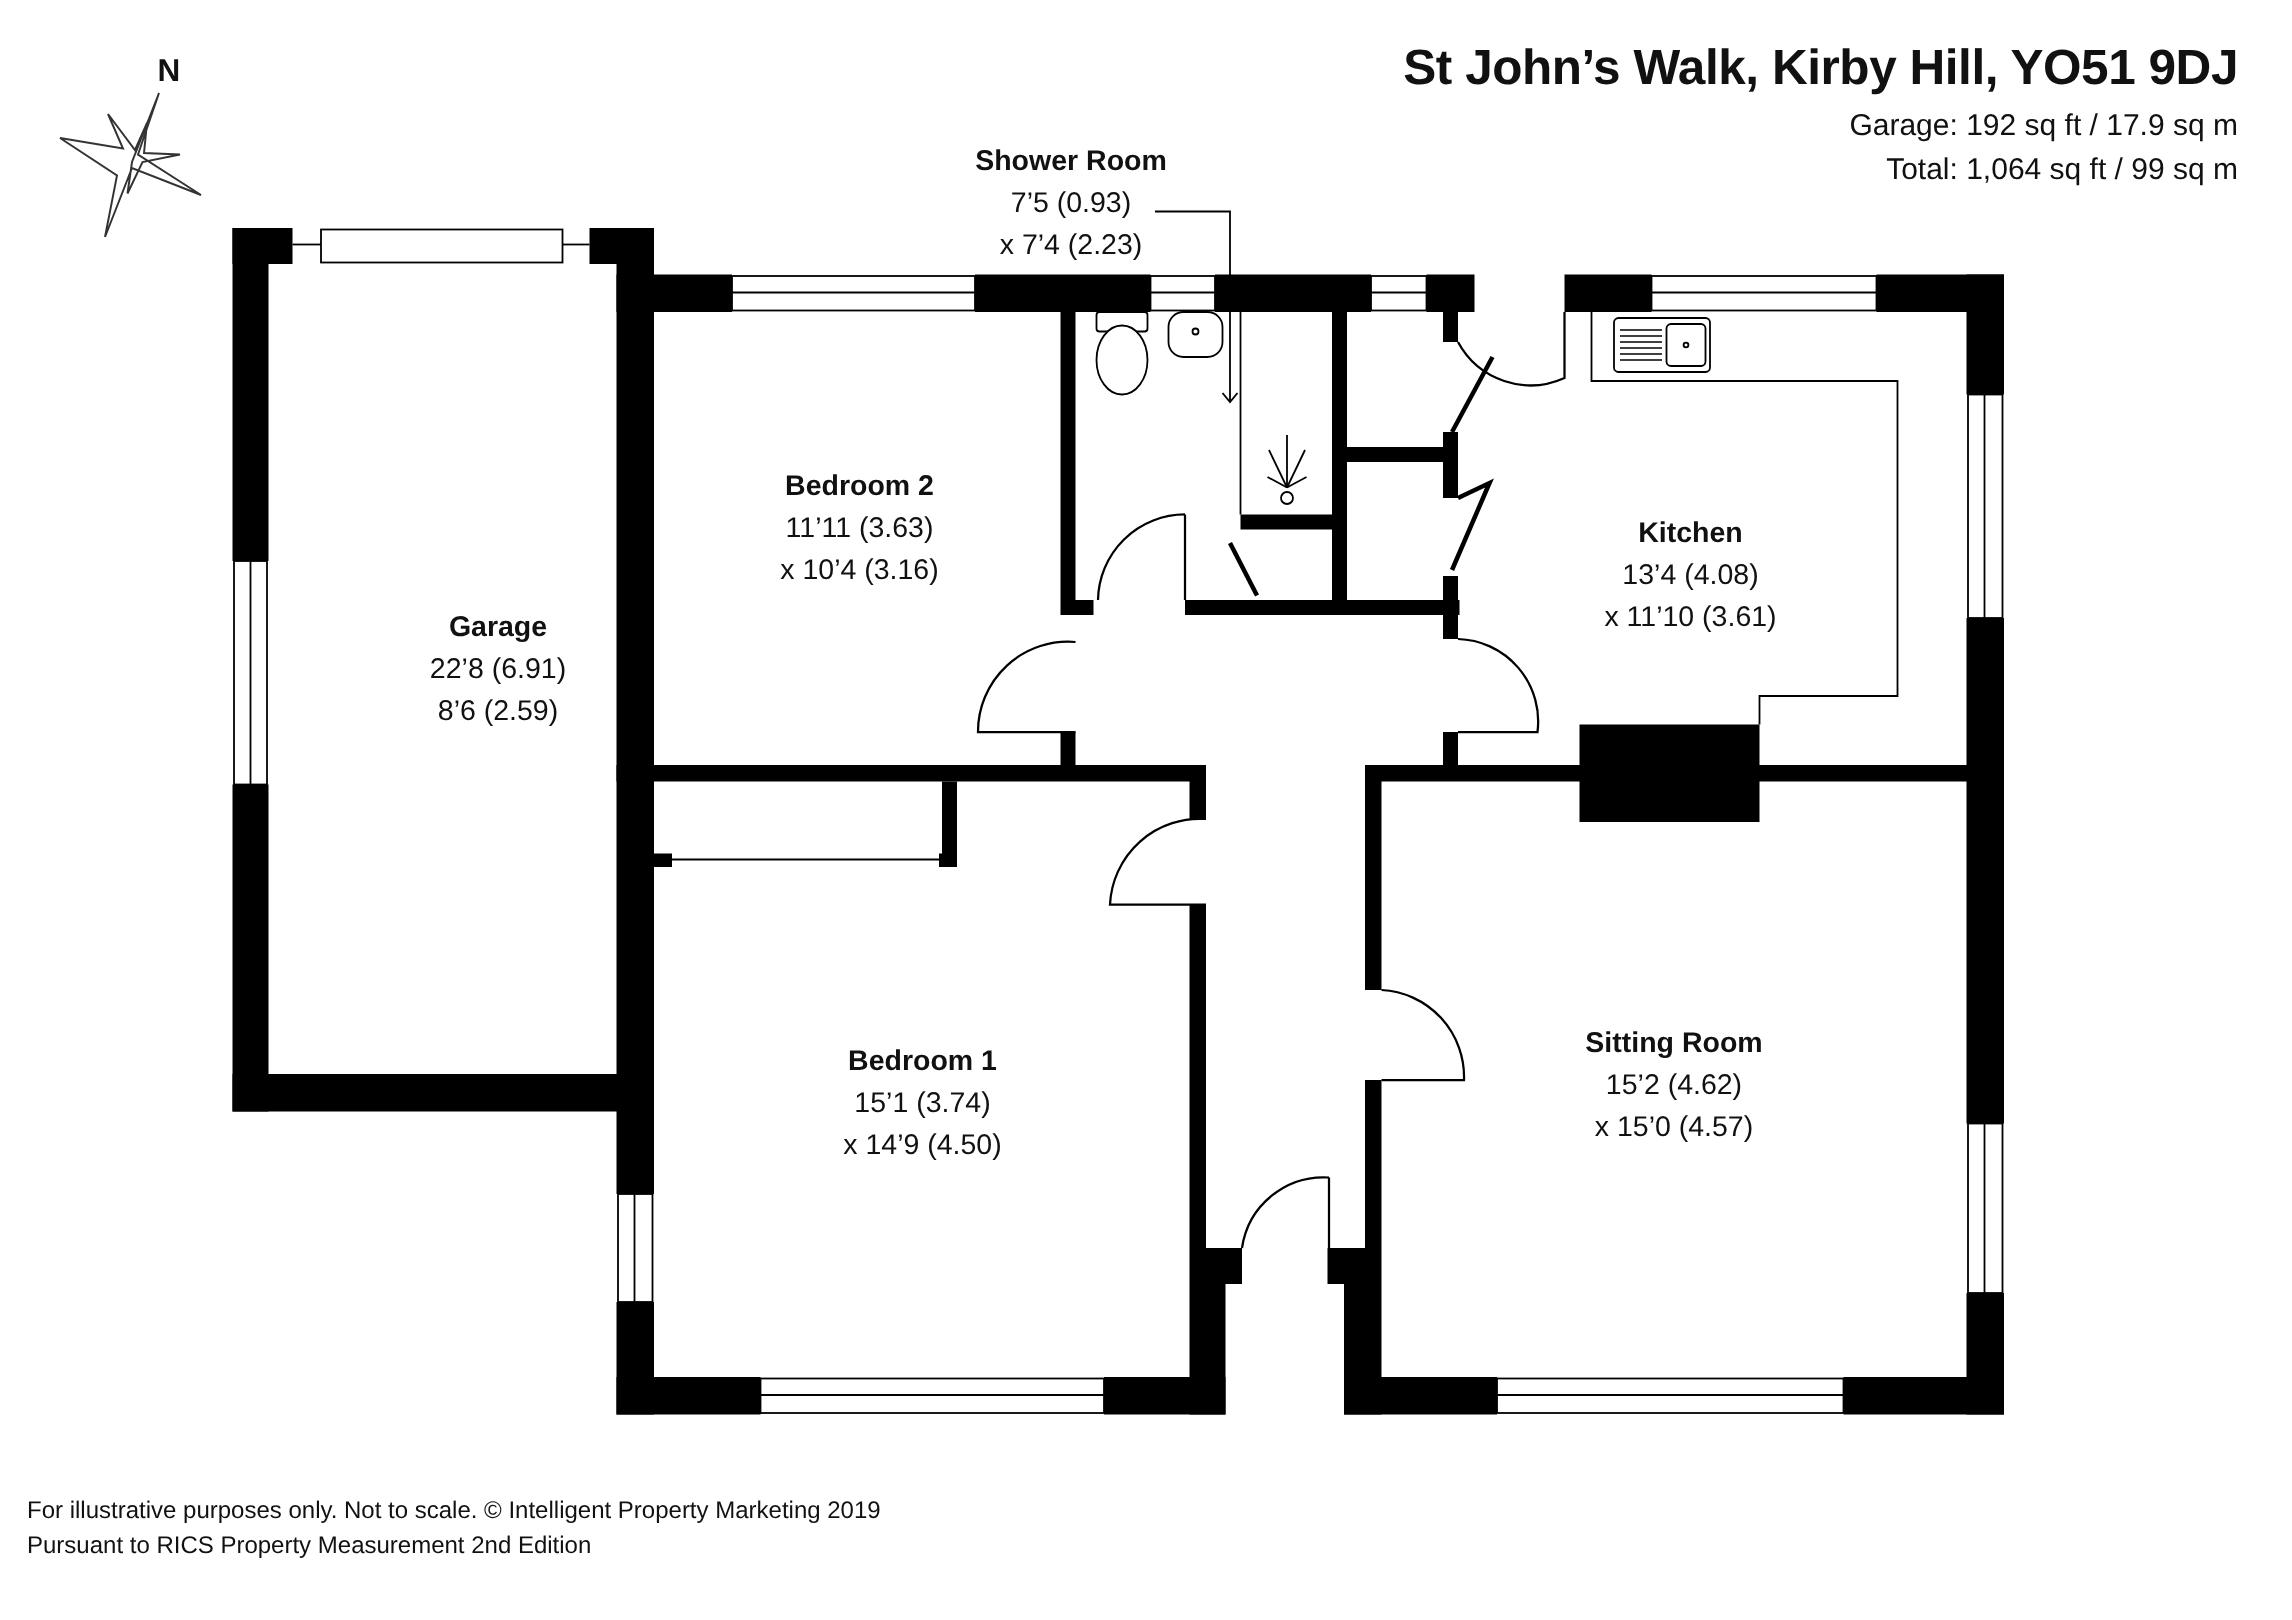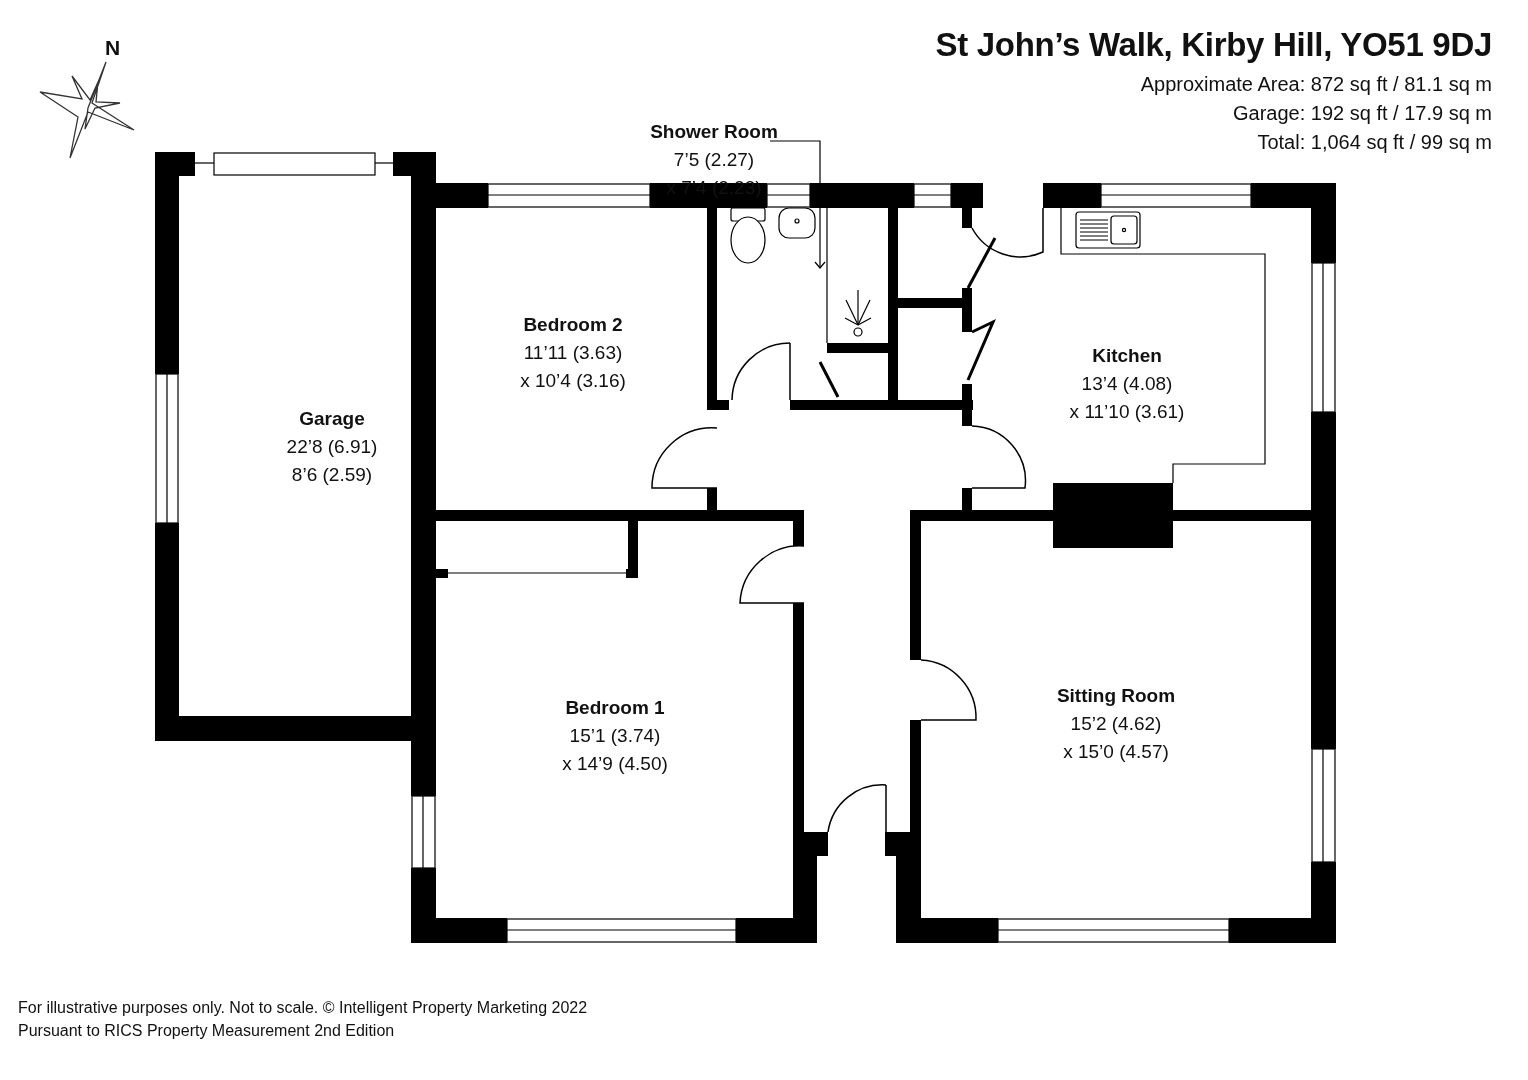--- a/index.html
+++ b/index.html
@@ -149,52 +149,51 @@
         <line x1="858" y1="325" x2="870" y2="300"></line>
       <line x1="858" y1="325" x2="845" y2="318"></line>
         <line x1="858" y1="325" x2="871" y2="318"></line>
       <circle cx="858" cy="332" r="4" fill="#fff"></circle>
     </g>
   </g>
 </svg>
 
 <div class="title">St John’s Walk, Kirby Hill, YO51 9DJ</div>
 <div class="areas">
-  <div>Approximate Area: 872 sq ft / 81.1 sq m</div>
   <div>Garage: 192 sq ft / 17.9 sq m</div>
   <div>Total: 1,064 sq ft /  99 sq m</div>
 </div>
 
 <div class="room-label" style="left:288px; top:405px;margin-left:44px;">
   <div class="nm">Garage</div>
   <div>22’8 (6.91)</div>
   <div>8’6 (2.59)</div>
 </div>
 <div class="room-label" style="left:573px; top:311px;">
   <div class="nm">Bedroom 2</div>
   <div>11’11 (3.63)</div>
   <div>x 10’4 (3.16)</div>
 </div>
-<div class="room-label" style="left:714px; top:94px;margin-top:24px;">
+<div class="room-label" style="left:714px; top:94px;">
   <div class="nm">Shower Room</div>
-  <div>7’5 (2.27)</div>
+  <div>7’5 (0.93)</div>
   <div>x 7’4 (2.23)</div>
 </div>
 <div class="room-label" style="left:1127px; top:318px;margin-top:24px;">
   <div class="nm">Kitchen</div>
   <div>13’4 (4.08)</div>
   <div>x 11’10 (3.61)</div>
 </div>
 <div class="room-label" style="left:615px; top:694px;">
   <div class="nm">Bedroom 1</div>
   <div>15’1 (3.74)</div>
   <div>x 14’9 (4.50)</div>
 </div>
 <div class="room-label" style="left:1116px; top:682px;">
   <div class="nm">Sitting Room</div>
   <div>15’2 (4.62)</div>
   <div>x 15’0 (4.57)</div>
 </div>
 
 <div class="footer">
-  <div>For illustrative purposes only. Not to scale. © Intelligent Property Marketing 2022</div>
+  <div>For illustrative purposes only. Not to scale. © Intelligent Property Marketing 2019</div>
   <div>Pursuant to RICS Property Measurement 2nd Edition</div>
 </div>
 
 </body></html>

